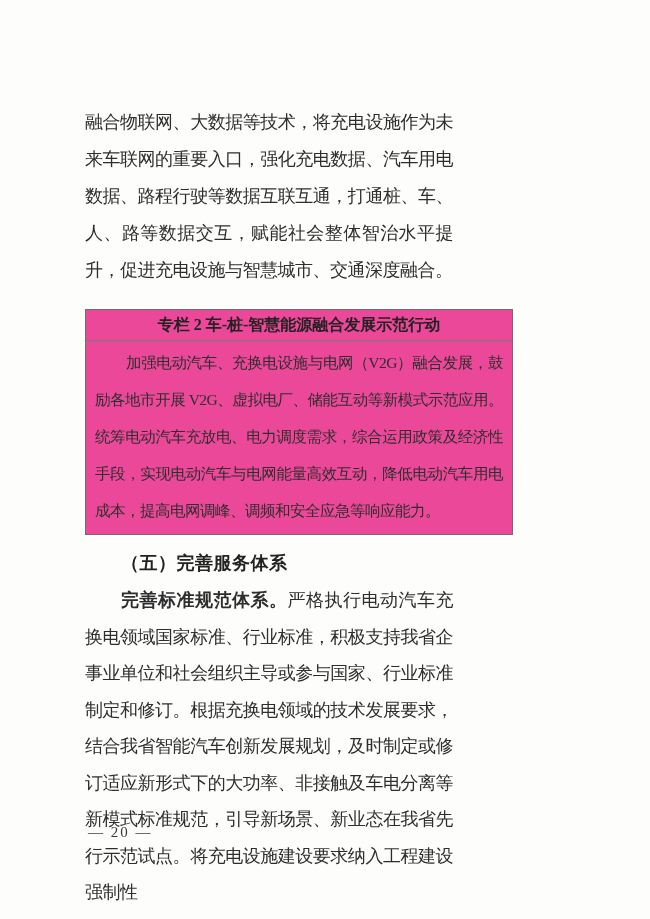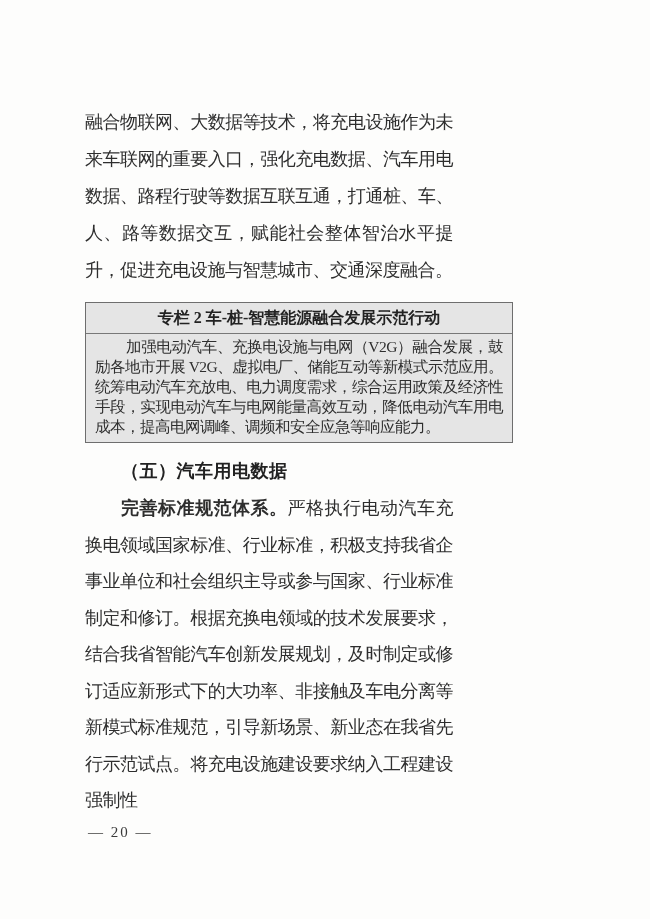--- a/index.html
+++ b/index.html
@@ -25,42 +25,42 @@
   .intro-paragraph {
     margin: 0;
     font-size: 18px;
     line-height: 37px;
     letter-spacing: -0.5px;
     text-align: justify;
     text-justify: inter-ideograph;
   }
   .callout-box {
     width: 428px;
-    margin: 13px auto 0 auto;
+    margin: 20px auto 0 auto;
     border: 1.5px solid #6e6e6e;
     box-sizing: border-box;
-    background: #e5e5e5;
+    background: #ec4899;
   }
   .callout-box-title {
     margin: 0;
     padding: 5px 4px 4px 4px;
     border-bottom: 1px solid #787878;
     text-align: center;
     font-size: 16px;
     font-weight: bold;
     letter-spacing: 0;
     color: #222;
   }
   .callout-box-body {
     padding: 3px 9px 5px 9px;
   }
   .callout-paragraph {
     margin: 0;
     font-size: 15.5px;
-    line-height: 20px;
+    line-height: 37px;
     letter-spacing: -0.5px;
     text-align: justify;
     text-justify: inter-ideograph;
     text-indent: 2em;
   }
   .section-heading {
     margin: 13px 0 0 0;
     font-size: 18px;
     font-weight: bold;
     line-height: 30px;
@@ -96,19 +96,19 @@
 
   <p class="intro-paragraph">融合物联网、大数据等技术，将充电设施作为未来车联网的重要入口，强化充电数据、汽车用电数据、路程行驶等数据互联互通，打通桩、车、人、路等数据交互，赋能社会整体智治水平提升，促进充电设施与智慧城市、交通深度融合。</p>
 
   <div class="callout-box">
     <div class="callout-box-title">专栏 2  车-桩-智慧能源融合发展示范行动</div>
     <div class="callout-box-body">
       <p class="callout-paragraph">加强电动汽车、充换电设施与电网（V2G）融合发展，鼓励各地市开展 V2G、虚拟电厂、储能互动等新模式示范应用。统筹电动汽车充放电、电力调度需求，综合运用政策及经济性手段，实现电动汽车与电网能量高效互动，降低电动汽车用电成本，提高电网调峰、调频和安全应急等响应能力。</p>
     </div>
   </div>
 
-  <h3 class="section-heading">（五）汽车用电数据</h3>
+  <h3 class="section-heading">（五）完善服务体系</h3>
 
   <p class="body-paragraph"><span class="paragraph-lead">完善标准规范体系。</span><span>严格执行电动汽车充换电领域国家标准、行业标准，积极支持我省企事业单位和社会组织主导或参与国家、行业标准制定和修订。根据充换电领域的技术发展要求，结合我省智能汽车创新发展规划，及时制定或修订适应新形式下的大功率、非接触及车电分离等新模式标准规范，引导新场景、新业态在我省先行示范试点。将充电设施建设要求纳入工程建设强制性</span></p>
 
   <div class="page-number">— 20 —</div>
 
 </div>
 
 </body></html>

